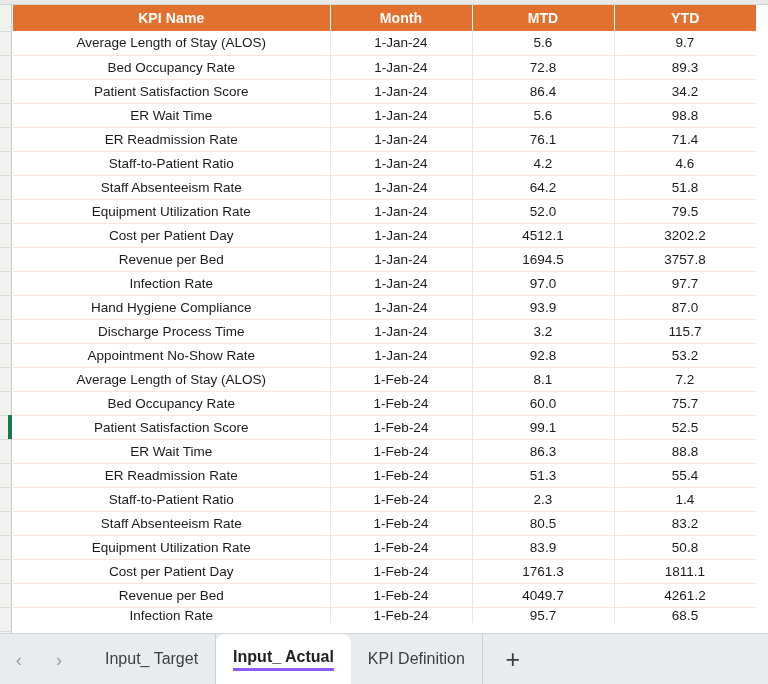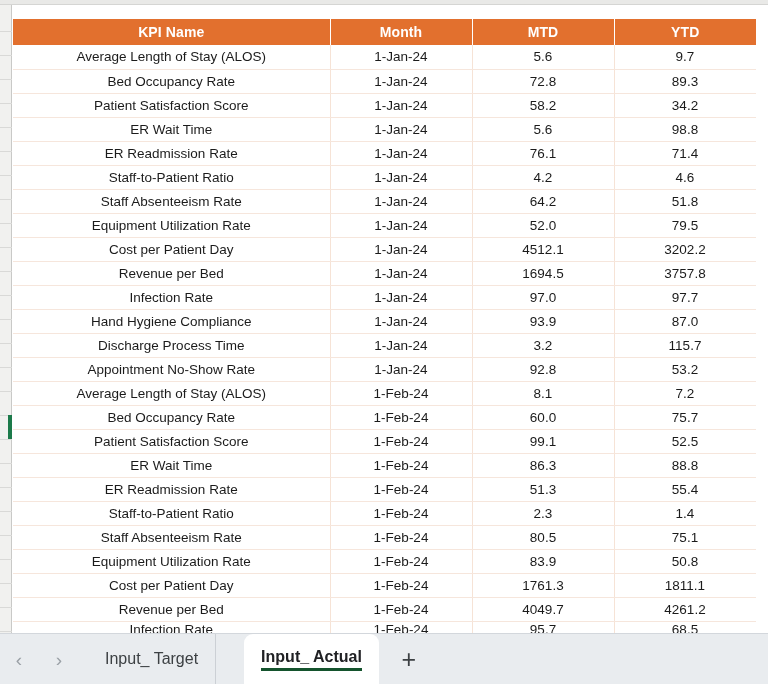--- a/index.html
+++ b/index.html
@@ -50,21 +50,21 @@
     position: absolute;
     left: 8px;
     width: 4px;
     height: 24px;
     background: #1c7a4a;
   }
 
   
   .grid-area {
     position: absolute;
-    top: 19px;
+    top: 5px;
     left: 13px;
     width: 755px;
     height: 628px;
     background: #ffffff;
     overflow: hidden;
   }
 
   table.kpi-table {
     border-collapse: collapse;
     table-layout: fixed;
@@ -151,21 +151,20 @@
     line-height: 1;
     cursor: pointer;
     user-select: none;
   }
 
   .tabs {
     display: flex;
     align-items: center;
     height: 51px;
     margin-left: 16px;
-    gap: 28px;
   }
 
   .tab {
     position: relative;
     height: 51px;
     display: flex;
     align-items: center;
     padding: 0 17px;
     font-size: 16px;
     color: #3c4043;
@@ -175,21 +174,21 @@
   }
   .tab.active {
     background: #ffffff;
     color: #202124;
     font-weight: bold;
     border-right: none;
     border-top-left-radius: 9px;
     border-top-right-radius: 9px;
   }
   .tab.active .tab-label {
-    border-bottom: 3px solid #14532d;
+    border-bottom: 3px solid #8b5cf6;
     padding-bottom: 2px;
   }
   .tab-label { display: inline-block; }
 
   .add-sheet {
     width: 52px;
     height: 40px;
     display: flex;
     align-items: center;
     justify-content: center;
@@ -263,21 +262,21 @@
           </tr>
           <tr>
             <td>Bed Occupancy Rate</td>
             <td>1-Jan-24</td>
             <td>72.8</td>
             <td>89.3</td>
           </tr>
           <tr>
             <td>Patient Satisfaction Score</td>
             <td>1-Jan-24</td>
-            <td>58.2</td>
+            <td>86.4</td>
             <td>34.2</td>
           </tr>
           <tr>
             <td>ER Wait Time</td>
             <td>1-Jan-24</td>
             <td>5.6</td>
             <td>98.8</td>
           </tr>
           <tr>
             <td>ER Readmission Rate</td>
@@ -372,21 +371,21 @@
           <tr>
             <td>Staff-to-Patient Ratio</td>
             <td>1-Feb-24</td>
             <td>2.3</td>
             <td>1.4</td>
           </tr>
           <tr>
             <td>Staff Absenteeism Rate</td>
             <td>1-Feb-24</td>
             <td>80.5</td>
-            <td>75.1</td>
+            <td>83.2</td>
           </tr>
           <tr>
             <td>Equipment Utilization Rate</td>
             <td>1-Feb-24</td>
             <td>83.9</td>
             <td>50.8</td>
           </tr>
           <tr>
             <td>Cost per Patient Day</td>
             <td>1-Feb-24</td>
@@ -415,17 +414,20 @@
       <div class="nav-arrow">‹</div>
       <div class="nav-arrow">›</div>
     </div>
     <div class="tabs" id="sheet-tabs">
         <div class="tab">
           <span class="tab-label">Input_ Target</span>
         </div>
         <div class="tab active">
           <span class="tab-label">Input_ Actual</span>
         </div>
+        <div class="tab">
+          <span class="tab-label">KPI Definition</span>
+        </div>
       </div>
     <div class="add-sheet">+</div>
   </div>
 
 </div>
 
 </body></html>

